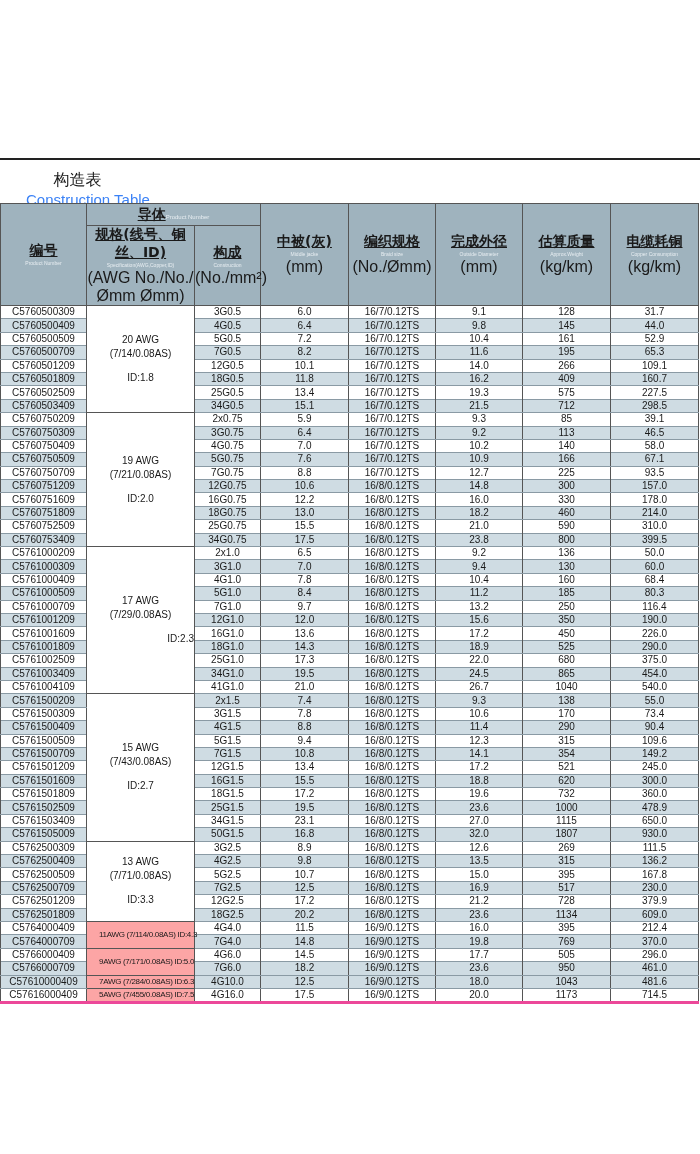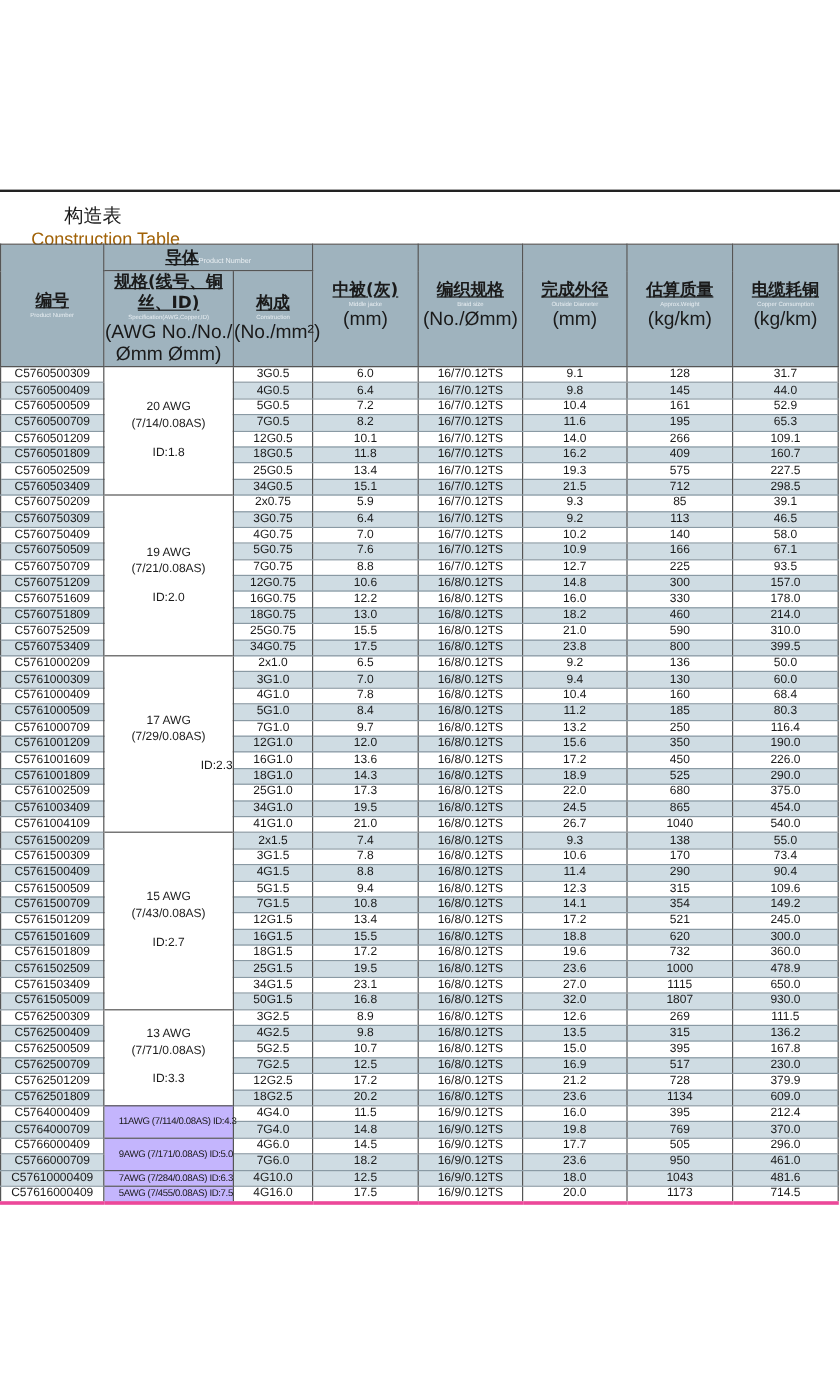--- a/index.html
+++ b/index.html
@@ -1,31 +1,31 @@
 <!DOCTYPE html>
 <html><head>
 <meta charset="utf-8">
 <style>
   html, body { margin: 0; padding: 0; background: #ffffff; }
   body { width: 700px; height: 1154px; position: relative; overflow: hidden; font-family: "Liberation Sans", "DejaVu Sans", sans-serif; color: #1a1a1a; }
   .topline { position: absolute; left: 0; top: 158px; width: 700px; height: 2px; background: #222; }
   .title { position: absolute; left: 0; top: 170px; height: 24px; display: flex; align-items: center; flex-direction: column; }
   .title .arrow { width: 14px; height: 14px; margin-left: 1px; }
   .title .zh { font-size: 16px; margin-left: 5px; font-family: "DejaVu Sans", sans-serif; }
-  .title .en { font-size: 15px; margin-left: 26px; color: #a16207; }
+  .title .en { font-size: 15px; margin-left: 26px; color: #3b82f6; }
   table { position: absolute; left: 0; top: 203px; width: 698px; border-collapse: collapse; table-layout: fixed; }
   th { background: #9fb3be; border: 1px solid #555; font-weight: bold; padding: 0; vertical-align: middle; text-align: center; }
   th .zh { font-size: 14px; display: block; font-family: "DejaVu Sans", sans-serif; text-decoration: underline; }
   th .sub { font-size: 5px; font-weight: normal; color: #e8eef2; display: block; line-height: 7px; }
   th .unit { font-size: 16px; font-weight: normal; display: block; }
   th .small { font-size: 6px; font-weight: normal; color: #e8eef2; }
   td { border-left: 1px solid #555; border-right: 1px solid #555; font-size: 10px; text-align: center; height: 12.4px; line-height: 12px; padding: 0; white-space: nowrap; }
   tr.shade td.s { background: #cfdce3; border-top: 1px solid #8a9aa4; border-bottom: 1px solid #8a9aa4; }
   td.spec { background: #fff; font-size: 10px; line-height: 14px; vertical-align: middle; white-space: normal; }
-  td.spec-sm { background: #c4b5fd; font-size: 8px; letter-spacing: -0.3px; white-space: nowrap; padding-left: 12px; }
+  td.spec-sm { background: #fca5a5; font-size: 8px; letter-spacing: -0.3px; white-space: nowrap; padding-left: 12px; }
   tr.grp td { border-top: 1px solid #555; }
   table tr:last-child td { border-bottom: 3px solid #ec4899; }
 </style>
 </head>
 <body>
 
 <div class="topline"></div>
 <div class="title">
   <svg class="arrow" viewBox="0 0 14 14">
       <path d="M1 1 L13 7 L1 13 L4 7 Z" fill="#1e6bb8"></path>

